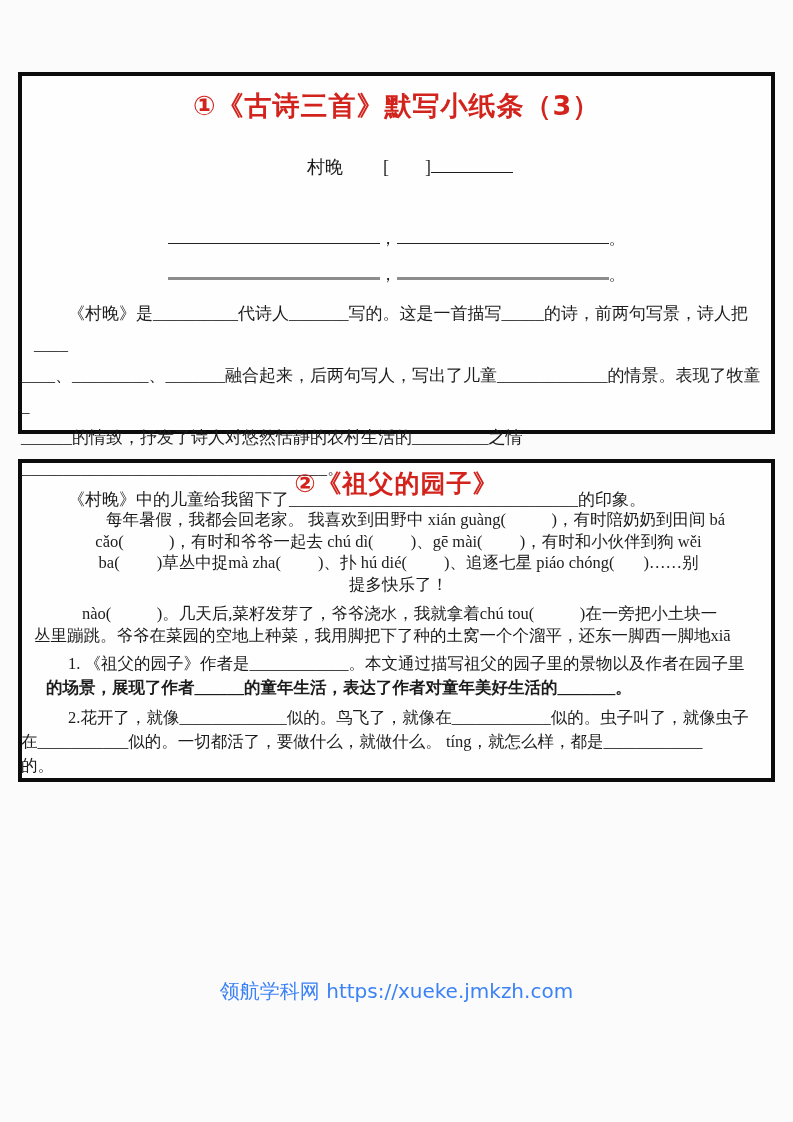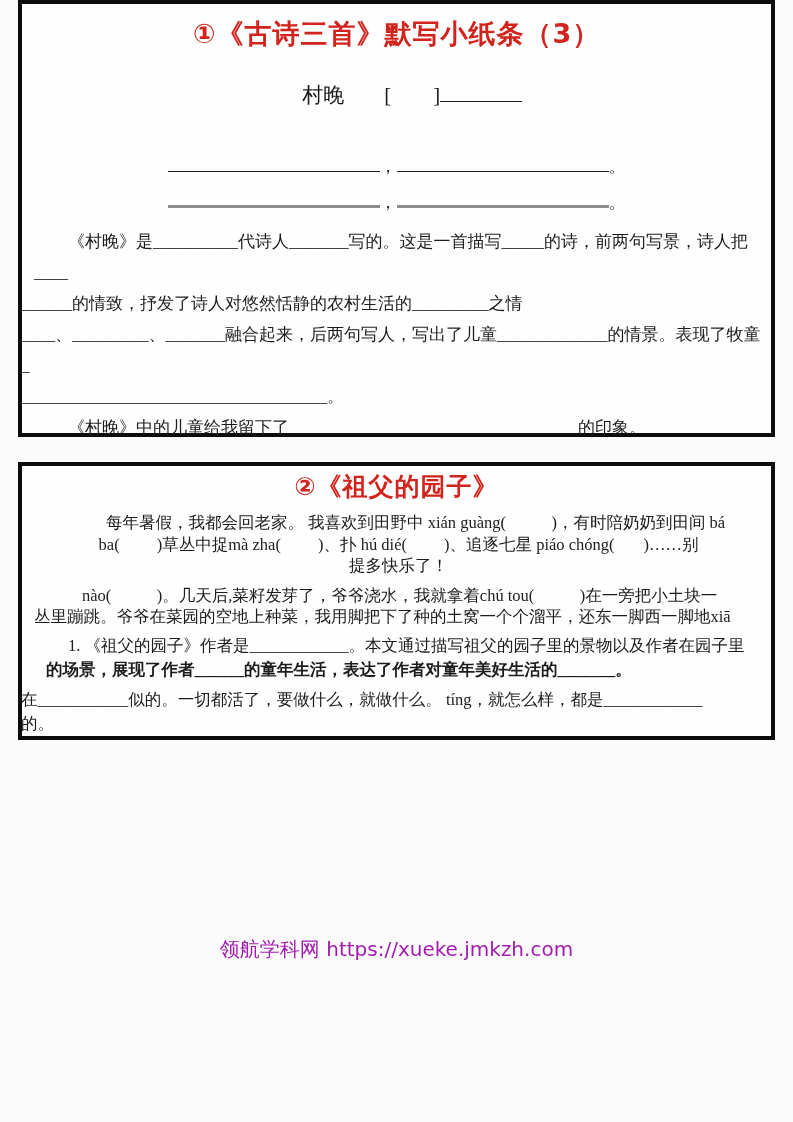--- a/index.html
+++ b/index.html
@@ -11,21 +11,21 @@
     overflow: hidden;
   }
   .page { width: 793px; height: 1122px; position: relative; }
 
   .card {
     margin: 0 18px;
     width: 757px;
     border: 4px solid #0c0c0c;
     background: #fefefe;
   }
-  .card1 { height: 437px; }
+  .card1 { margin-top: 72px; height: 362px; }
   .card2 { margin-top: 25px; padding-bottom: 0; }
 
   .title1 {
     margin-top: 14px;
     text-align: center;
     font-family: "DejaVu Sans", "Liberation Sans", sans-serif;
     font-weight: bold;
     font-size: 27px;
     line-height: 32px;
     color: var(--accent_red, #d2231c);
@@ -38,21 +38,21 @@
     font-weight: bold;
     font-size: 25px;
     line-height: 30px;
     color: var(--accent_red, #d2231c);
     letter-spacing: 1px;
   }
 
   .poem-head {
     margin-top: 9px;
     text-align: center;
-    font-size: 21px;
+    font-size: 18px;
     line-height: 24px;
     white-space: pre-wrap;
   }
   .poem-head .bracket { margin-left: 40px; }
   .ublank {
     display: inline-block;
     width: 82px;
     height: 15px;
     border-bottom: 1.6px solid #1d1d1d;
     vertical-align: baseline;
@@ -84,21 +84,21 @@
 
   .para  { margin-top: 8px; line-height: 21.5px; }
   .para-first { margin-top: 10px; text-align: center; }
   .quest { margin-top: 6px; line-height: 24px; }
 
   .footer {
     margin-top: 196px;
     text-align: center;
     font-family: "DejaVu Sans", "Liberation Sans", sans-serif;
     font-size: 20px;
-    color: #a21caf;
+    color: #3b82f6;
   }
 </style>
 </head>
 <body>
 
 <div class="page">
 
   <div class="card card1">
     <div class="title1">①《古诗三首》默写小纸条（3）</div>
 
@@ -109,48 +109,50 @@
     <div class="poem-line poem-line-1">
       <span class="seg seg-thin"></span><span class="punct">，</span><span class="seg seg-thin"></span><span class="punct">。</span>
     </div>
 
     <div class="poem-line poem-line-2">
       <span class="seg seg-thick"></span><span class="punct">，</span><span class="seg seg-thick"></span><span class="punct">。</span>
     </div>
 
     <div class="body1">
       <div class="line indent">《村晚》是__________代诗人_______写的。这是一首描写_____的诗，前两句写景，诗人把____</div>
+      <div class="line outdent">____、_________、_______融合起来，后两句写人，写出了儿童_____________的情景。表现了牧童_</div>
       <div class="line outdent">______的情致，抒发了诗人对悠然恬静的农村生活的_________之情</div>
-      <div class="line outdent">____、_________、_______融合起来，后两句写人，写出了儿童_____________的情景。表现了牧童_</div>
       <div class="line outdent">____________________________________。</div>
       <div class="line indent">《村晚》中的儿童给我留下了__________________________________的印象。</div>
     </div>
   </div>
 
   <div class="card card2">
     <div class="title2">②《祖父的园子》</div>
 
     <div class="body2">
       <div class="para para-first">
         <div class="line indent">每年暑假，我都会回老家。 我喜欢到田野中 xián guàng(           )，有时陪奶奶到田间 bá</div>
+        <div class="line">cǎo(           )，有时和爷爷一起去 chú dì(         )、gē mài(         )，有时和小伙伴到狗 wěi</div>
         <div class="line">ba(         )草丛中捉mà zha(         )、扑 hú dié(         )、追逐七星 piáo chóng(       )……别</div>
         <div class="line">提多快乐了！</div>
       </div>
 
       <div class="para">
         <div class="line indent3">nào(           )。几天后,菜籽发芽了，爷爷浇水，我就拿着chú tou(           )在一旁把小土块一</div>
         <div class="line">丛里蹦跳。爷爷在菜园的空地上种菜，我用脚把下了种的土窝一个个溜平，还东一脚西一脚地xiā</div>
       </div>
 
       <div class="quest">
         <div class="line indent">1. 《祖父的园子》作者是____________。本文通过描写祖父的园子里的景物以及作者在园子里</div>
         <div class="line indent-sm">的场景，展现了作者______的童年生活，表达了作者对童年美好生活的_______。</div>
       </div>
 
       <div class="quest">
+        <div class="line indent">2.花开了，就像_____________似的。鸟飞了，就像在____________似的。虫子叫了，就像虫子</div>
         <div class="line outdent">在___________似的。一切都活了，要做什么，就做什么。 tíng，就怎么样，都是____________</div>
         <div class="line outdent">的。</div>
       </div>
     </div>
   </div>
 
   <div class="footer">领航学科网 https://xueke.jmkzh.com</div>
 
 </div>
 

